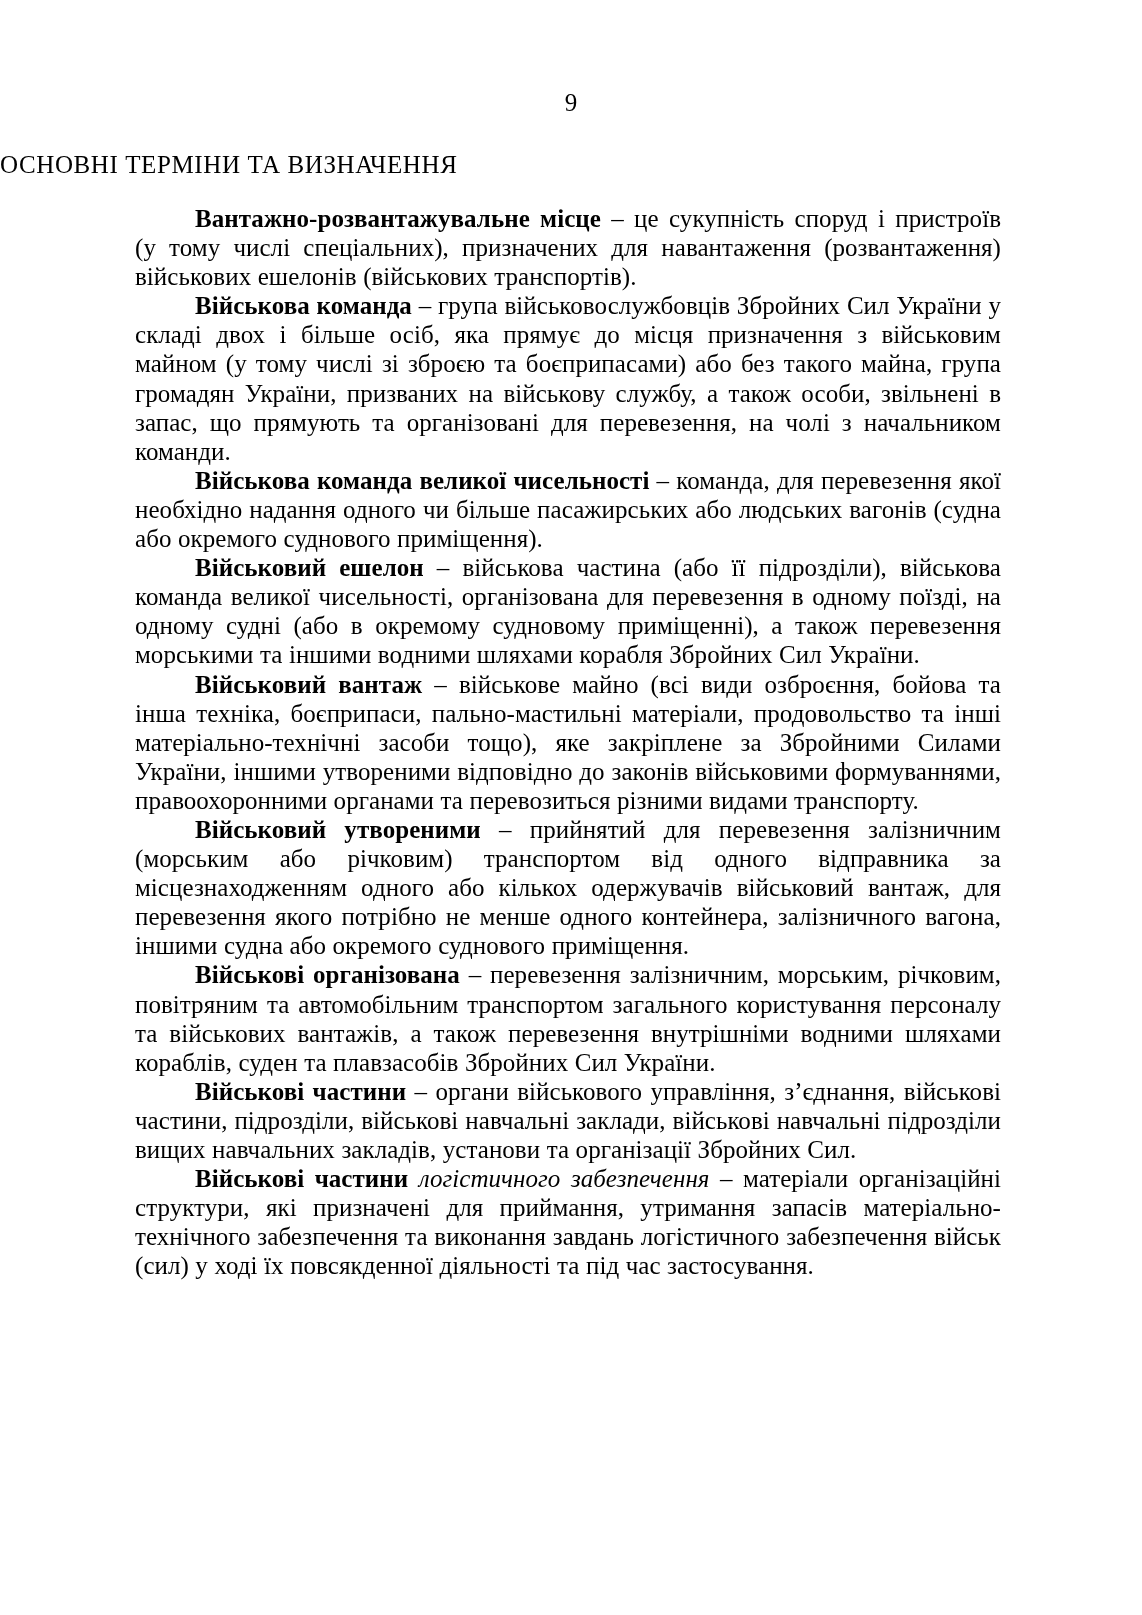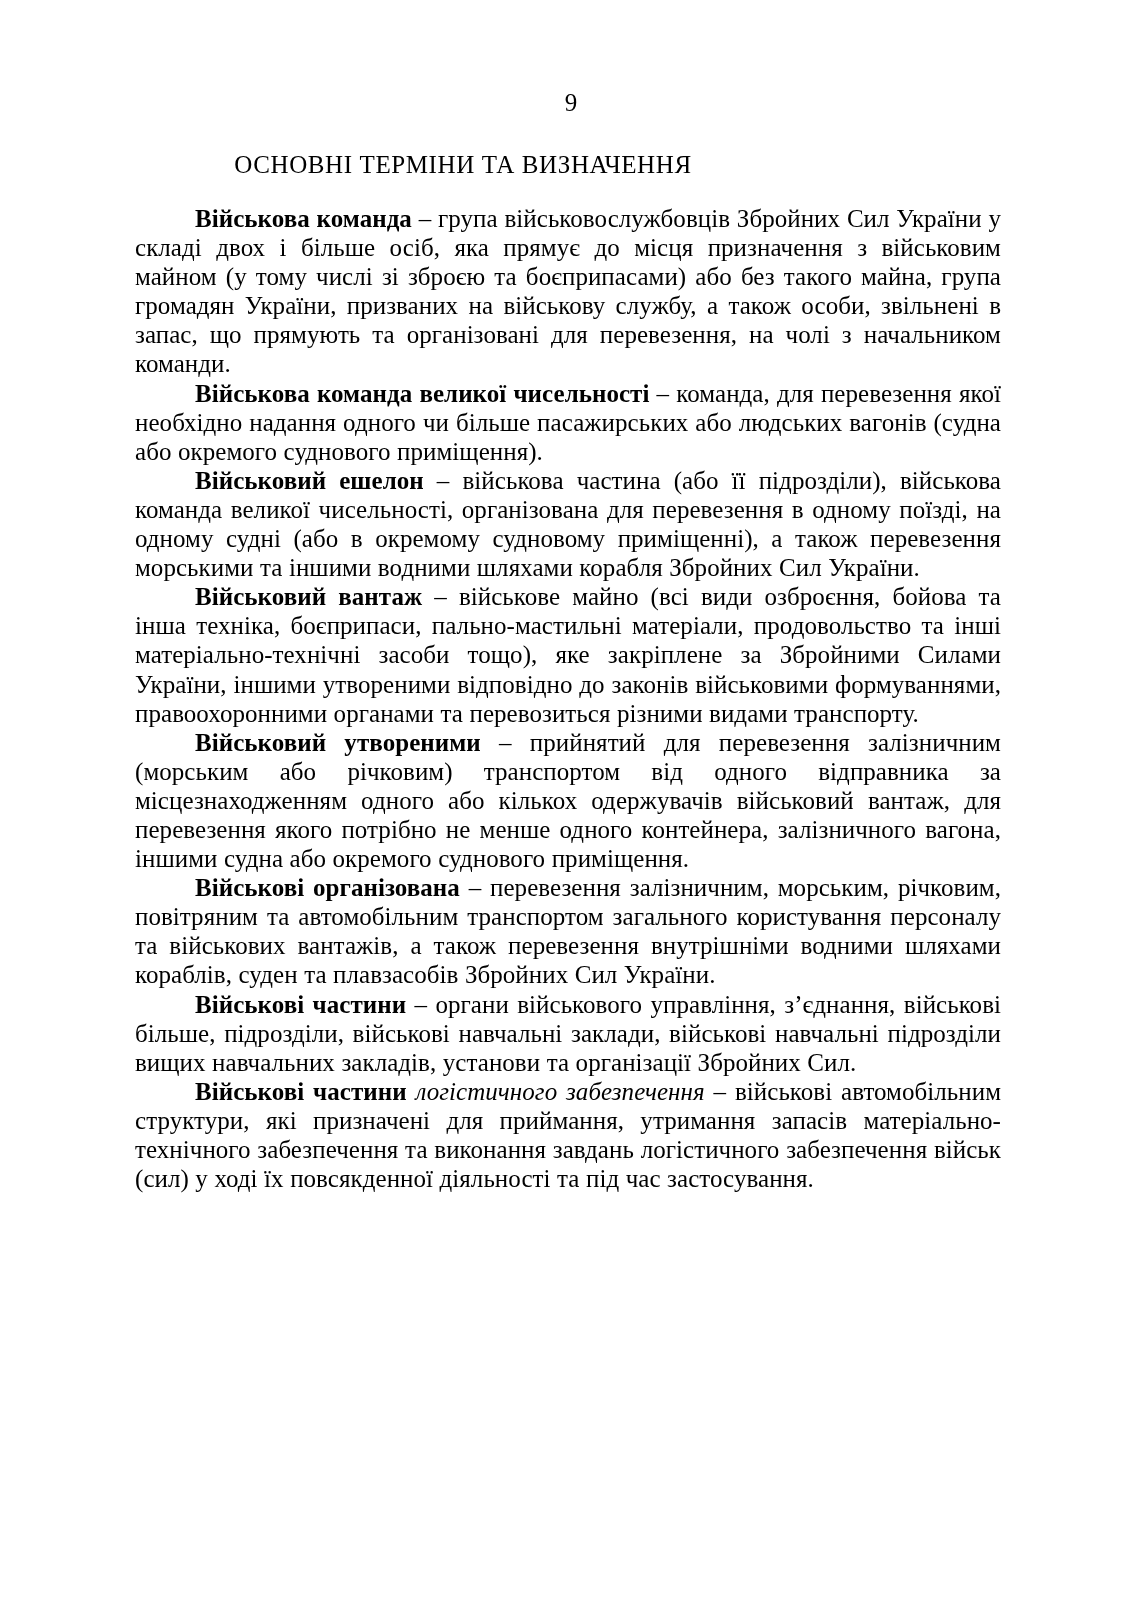--- a/index.html
+++ b/index.html
@@ -25,21 +25,20 @@
     text-align: center;
     font-size: 25px;
     line-height: 29px;
     letter-spacing: 0.2px;
   }
   .doc-title {
     position: absolute;
     top: 150px;
     left: 0;
     width: 926px;
-    text-align: center;
     font-size: 25px;
     line-height: 29px;
     letter-spacing: 0.6px;
   }
   .body-text {
     position: absolute;
     top: 204px;
     left: 135px;
     width: 866px;
   }
@@ -70,20 +69,23 @@
 <body>
 
 <div class="page">
 
   <div class="page-number">9</div>
 
   <div class="doc-title">ОСНОВНІ ТЕРМІНИ ТА ВИЗНАЧЕННЯ</div>
 
   <div class="body-text">
 
+    <p class="para">
+      <span class="term">Вантажно-розвантажувальне місце</span><span> – це сукупність споруд і пристроїв (у тому числі спеціальних), призначених для навантаження (розвантаження) військових ешелонів (військових транспортів).</span>
+    </p>
 
 
     <p class="para">
       <span class="term">Військова команда</span><span> – група військовослужбовців Збройних Сил України у складі двох і більше осіб, яка прямує до місця призначення з військовим майном (у тому числі зі зброєю та боєприпасами) або без такого майна, група громадян України, призваних на військову службу, а також особи, звільнені в запас, що прямують та організовані для перевезення, на чолі з начальником команди.</span>
     </p>
 
     <p class="para">
       <span class="term">Військова команда великої чисельності</span><span> – команда, для перевезення якої необхідно надання одного чи більше пасажирських або людських вагонів (судна або окремого суднового приміщення).</span>
     </p>
 
@@ -97,21 +99,21 @@
 
     <p class="para">
       <span class="term">Військовий утвореними</span><span> – прийнятий для перевезення залізничним (морським або річковим) транспортом від одного відправника за місцезнаходженням одного або кількох одержувачів військовий вантаж, для перевезення якого потрібно не менше одного контейнера, залізничного вагона, іншими судна або окремого суднового приміщення.</span>
     </p>
 
     <p class="para">
       <span class="term">Військові організована</span><span> – перевезення залізничним, морським, річковим, повітряним та автомобільним транспортом загального користування персоналу та військових вантажів, а також перевезення внутрішніми водними шляхами кораблів, суден та плавзасобів Збройних Сил України.</span>
     </p>
 
     <p class="para">
-      <span class="term">Військові частини</span><span> – органи військового управління, з’єднання, військові більше, підрозділи, військові навчальні заклади, військові навчальні підрозділи вищих навчальних закладів, установи та організації Збройних Сил.</span>
+      <span class="term">Військові частини</span><span> – органи військового управління, з’єднання, військові частини, підрозділи, військові навчальні заклади, військові навчальні підрозділи вищих навчальних закладів, установи та організації Збройних Сил.</span>
     </p>
 
     <p class="para">
-      <span class="term">Військові частини </span><span class="term-italic">логістичного забезпечення</span><span> – військові автомобільним структури, які призначені для приймання, утримання запасів матеріально-технічного забезпечення та виконання завдань логістичного забезпечення військ (сил) у ході їх повсякденної діяльності та під час застосування.</span>
+      <span class="term">Військові частини </span><span class="term-italic">логістичного забезпечення</span><span> – матеріали організаційні структури, які призначені для приймання, утримання запасів матеріально-технічного забезпечення та виконання завдань логістичного забезпечення військ (сил) у ході їх повсякденної діяльності та під час застосування.</span>
     </p>
 
   </div>
 </div>
 
 </body></html>

